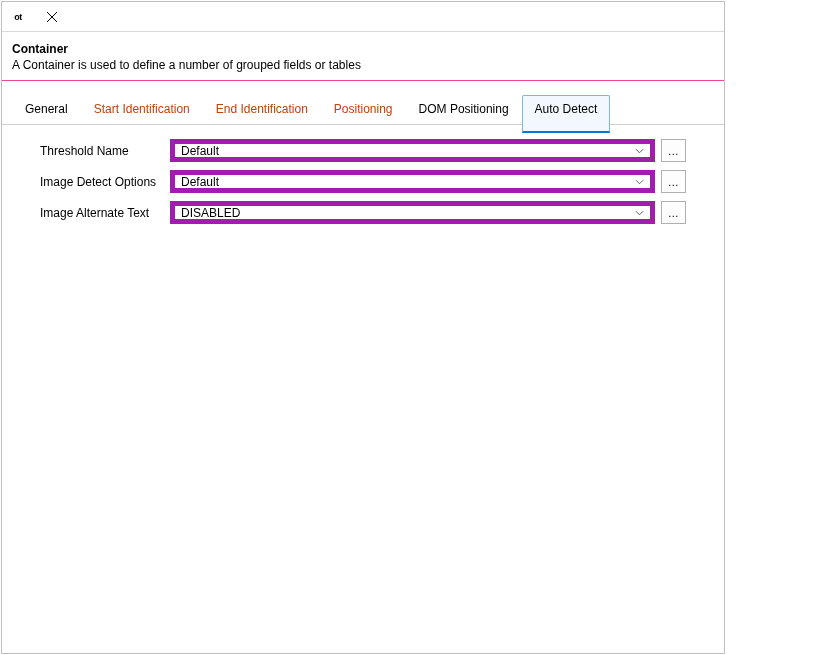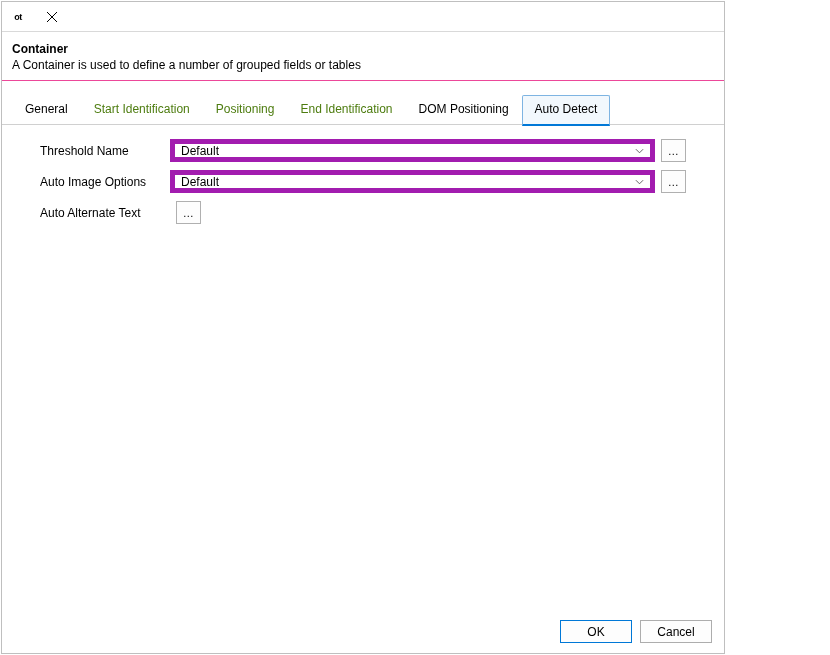--- a/index.html
+++ b/index.html
@@ -62,28 +62,28 @@
   }
   .tab {
     padding: 6px 12px 6px 12px;
     font-size: 12px;
     color: #000;
     cursor: pointer;
     border: 1px solid transparent;
     border-bottom: none;
     margin-bottom: -1px;
   }
-  .tab.disabled { color: #4d7c0f; cursor: default; }
+  .tab.disabled { color: #c2410c; cursor: default; }
   .tab.active {
     background: #f2f8fd;
     border: 1px solid #7eb4e2;
     border-bottom: 2px solid #0078d7;
     border-radius: 2px 2px 0 0;
     color: #000;
-    padding-bottom: 8px;
+    padding-bottom: 15px;
   }
 
   .form {
     padding: 14px 38px;
     flex: 1;
   }
   .row {
     display: flex;
     align-items: center;
     margin-bottom: 8px;
@@ -154,59 +154,63 @@
   </div>
 
   <div class="header">
     <div class="heading">Container</div>
     <div class="desc">A Container is used to define a number of grouped fields or tables</div>
   </div>
 
   <div class="tabs">
     <div class="tab">General</div>
     <div class="tab disabled">Start Identification</div>
+    <div class="tab disabled">End Identification</div>
     <div class="tab disabled">Positioning</div>
-    <div class="tab disabled">End Identification</div>
     <div class="tab">DOM Positioning</div>
     <div class="tab active">Auto Detect</div>
   </div>
 
   <div class="form">
 
     <div class="row">
       <div class="lbl">Threshold Name</div>
       <div class="combo">
         <span class="combo-text">Default</span>
         <span class="chev">
           <svg viewBox="0 0 10 6">
               <polyline points="1,1 5,5 9,1" fill="none" stroke="#555" stroke-width="1"></polyline>
             </svg>
         </span>
       </div>
       <div class="dots-btn">...</div>
     </div>
 
     <div class="row">
-      <div class="lbl">Auto Image Options</div>
+      <div class="lbl">Image Detect Options</div>
       <div class="combo">
         <span class="combo-text">Default</span>
         <span class="chev">
           <svg viewBox="0 0 10 6">
               <polyline points="1,1 5,5 9,1" fill="none" stroke="#555" stroke-width="1"></polyline>
             </svg>
         </span>
       </div>
       <div class="dots-btn">...</div>
     </div>
 
     <div class="row">
-      <div class="lbl">Auto Alternate Text</div>
+      <div class="lbl">Image Alternate Text</div>
+      <div class="combo">
+        <span class="combo-text">DISABLED</span>
+        <span class="chev">
+          <svg viewBox="0 0 10 6">
+              <polyline points="1,1 5,5 9,1" fill="none" stroke="#555" stroke-width="1"></polyline>
+            </svg>
+        </span>
+      </div>
       <div class="dots-btn">...</div>
     </div>
 
   </div>
 
-  <div class="footer">
-    <div class="btn primary">OK</div>
-    <div class="btn">Cancel</div>
-  </div>
 
 </div>
 
 </body></html>

